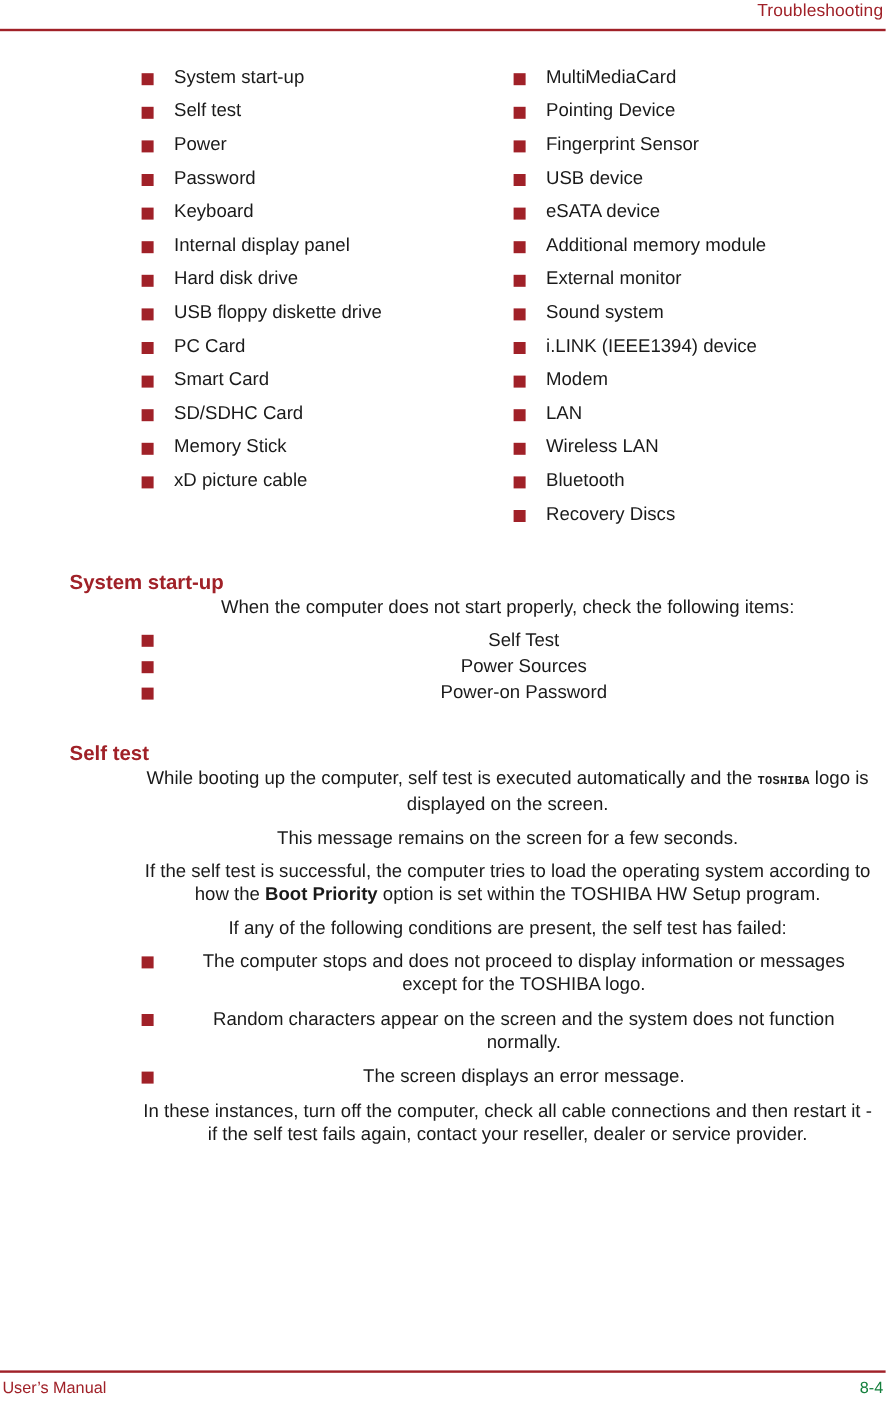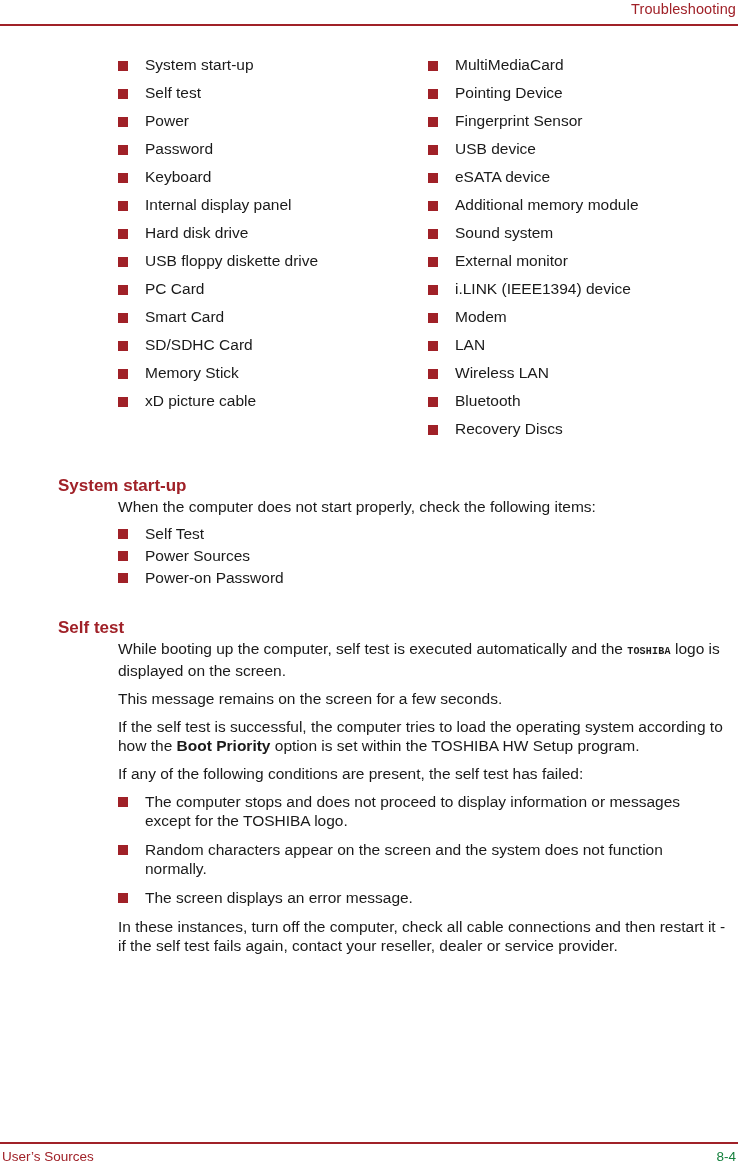--- a/index.html
+++ b/index.html
@@ -98,20 +98,21 @@
     margin: 0 0 0 58px;
     line-height: 22px;
   }
   .section-heading.first { margin-top: 24px; }
   .section-heading.second { margin-top: 30px; }
 
   
   .body-block {
     margin-left: 118px;
     margin-right: 10px;
+    text-align: center;
   }
   .para {
     font-size: 15.5px;
     line-height: 19px;
     margin: 0 0 9px 0;
     color: #1a1a1a;
   }
   .para.tight { margin-bottom: 8px; }
   .mono {
     font-family: "Liberation Mono", "DejaVu Sans Mono", monospace;
@@ -253,25 +254,25 @@
         <div class="topic-item">
           <span class="bullet"></span>
           <span>eSATA device</span>
         </div>
         <div class="topic-item">
           <span class="bullet"></span>
           <span>Additional memory module</span>
         </div>
         <div class="topic-item">
           <span class="bullet"></span>
+          <span>External monitor</span>
+        </div>
+        <div class="topic-item">
+          <span class="bullet"></span>
           <span>Sound system</span>
-        </div>
-        <div class="topic-item">
-          <span class="bullet"></span>
-          <span>External monitor</span>
         </div>
         <div class="topic-item">
           <span class="bullet"></span>
           <span>i.LINK (IEEE1394) device</span>
         </div>
         <div class="topic-item">
           <span class="bullet"></span>
           <span>Modem</span>
         </div>
         <div class="topic-item">
@@ -339,17 +340,17 @@
         </div>
       </div>
 
       <p class="para">In these instances, turn off the computer, check all cable connections and then restart it - if the self test fails again, contact your reseller, dealer or service provider.</p>
     </div>
 
   </div>
 
   <div class="footer">
     <div class="footer-rule"></div>
-    <div class="footer-left">User’s Sources</div>
+    <div class="footer-left">User’s Manual</div>
     <div class="footer-right">8-4</div>
   </div>
 
 </div>
 
 </body></html>

